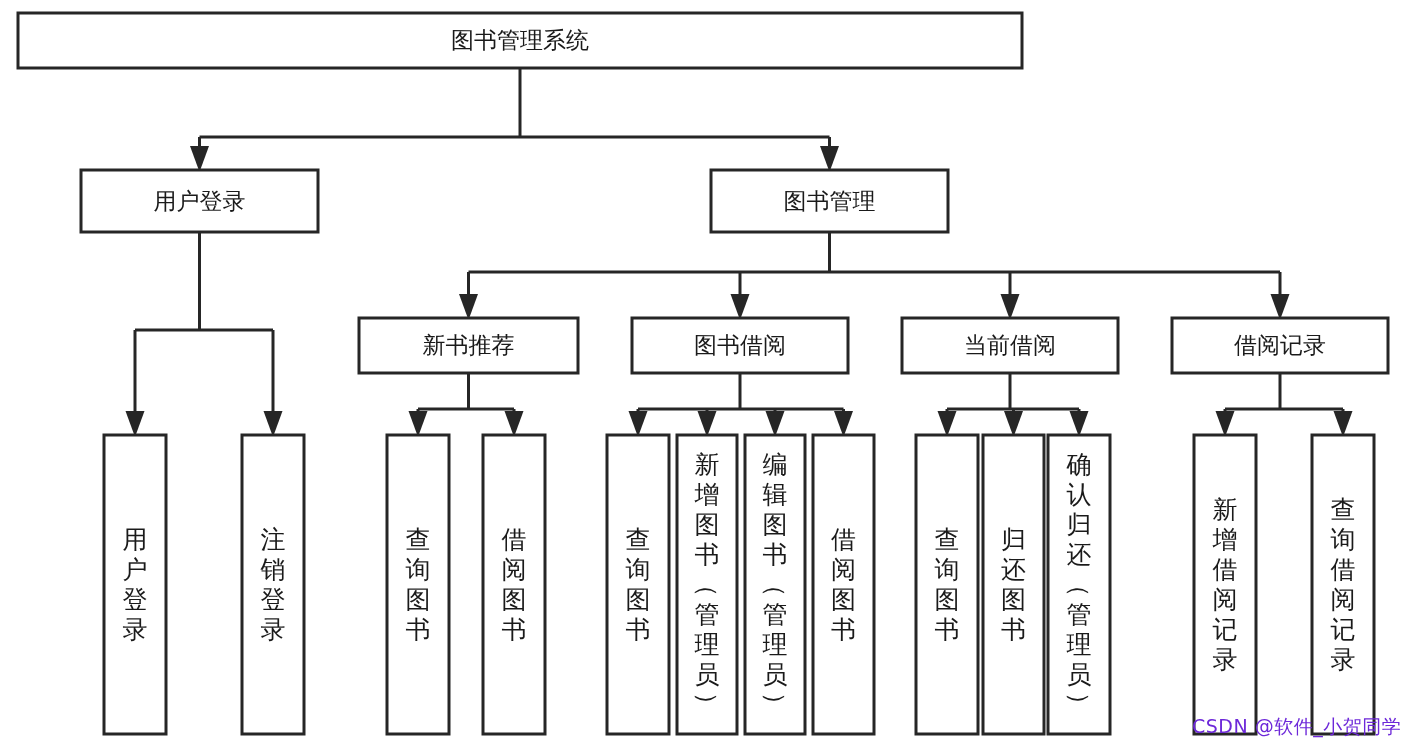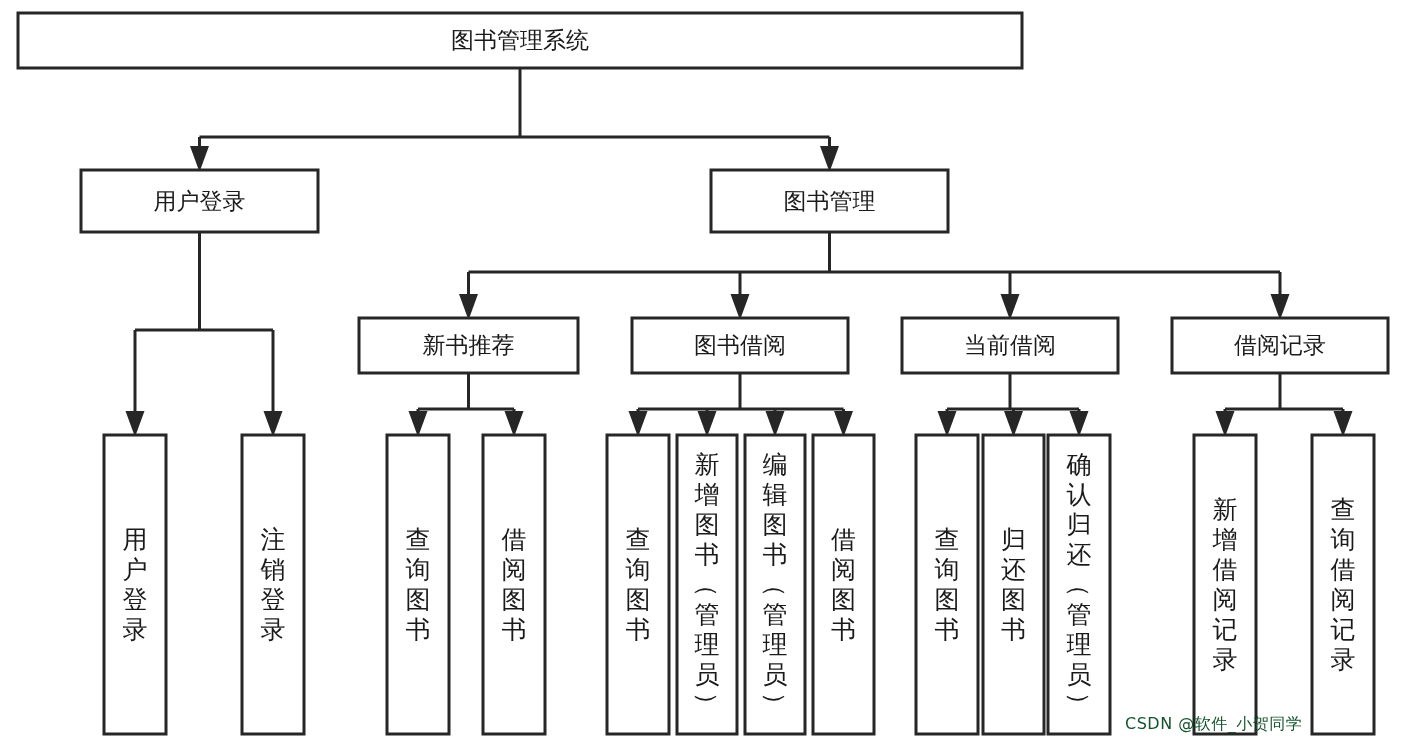--- a/index.html
+++ b/index.html
@@ -46,24 +46,24 @@
   .node-label-h {
     font-family: "DejaVu Sans", "Liberation Sans", sans-serif;
     font-size: 23px;
     fill: #1a1a1a;
     text-anchor: middle;
     dominant-baseline: middle;
   }
   .watermark {
     position: absolute;
     font-family: "DejaVu Sans", "Liberation Sans", sans-serif;
-    font-size: 16px;
-    color: #14532d;
+    font-size: 19px;
+    color: #6d28d9;
     white-space: nowrap;
-    left: 1125px;
+    left: 1192px;
     top: 714px;
     letter-spacing: 0.5px;
   }
 </style>
 </head>
 <body>
 
 <div id="diagram-root">
   <svg class="flow" viewBox="0 0 1405 747" xmlns="http://www.w3.org/2000/svg">
     <g id="connectors">

